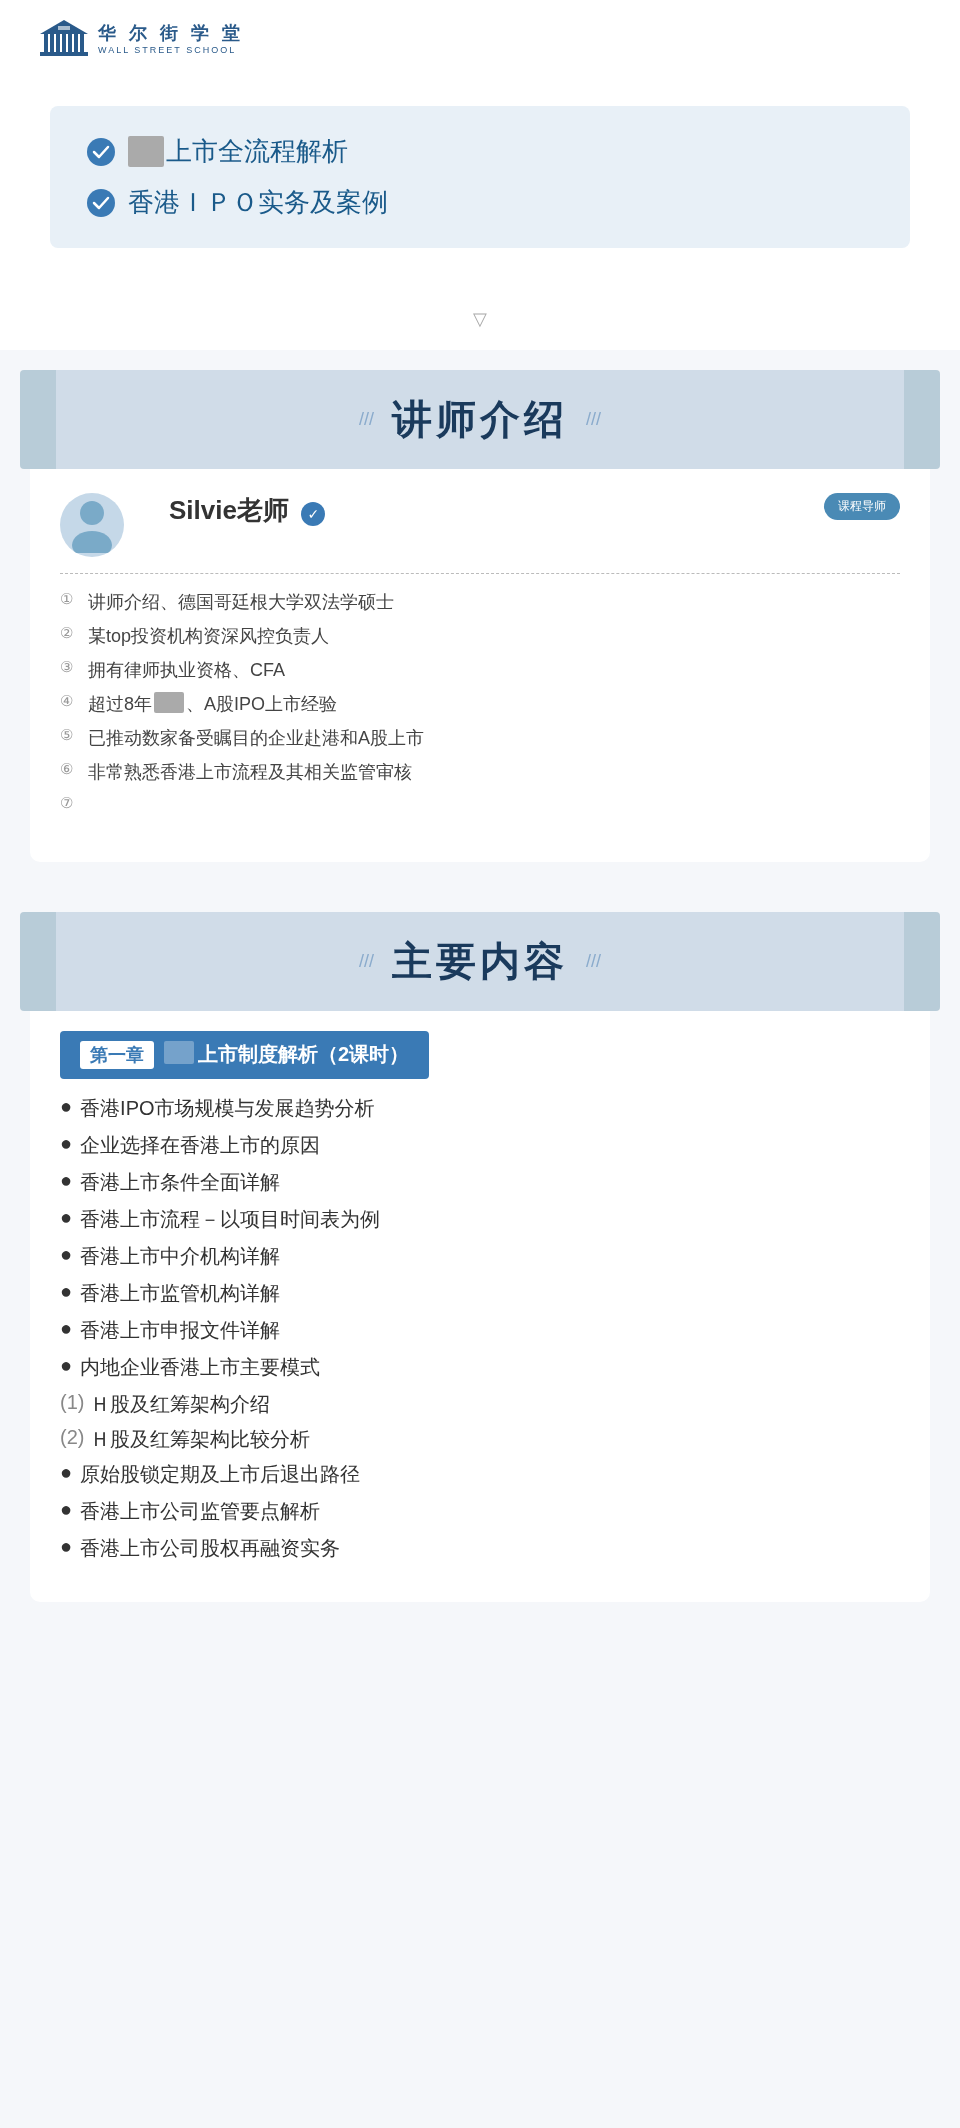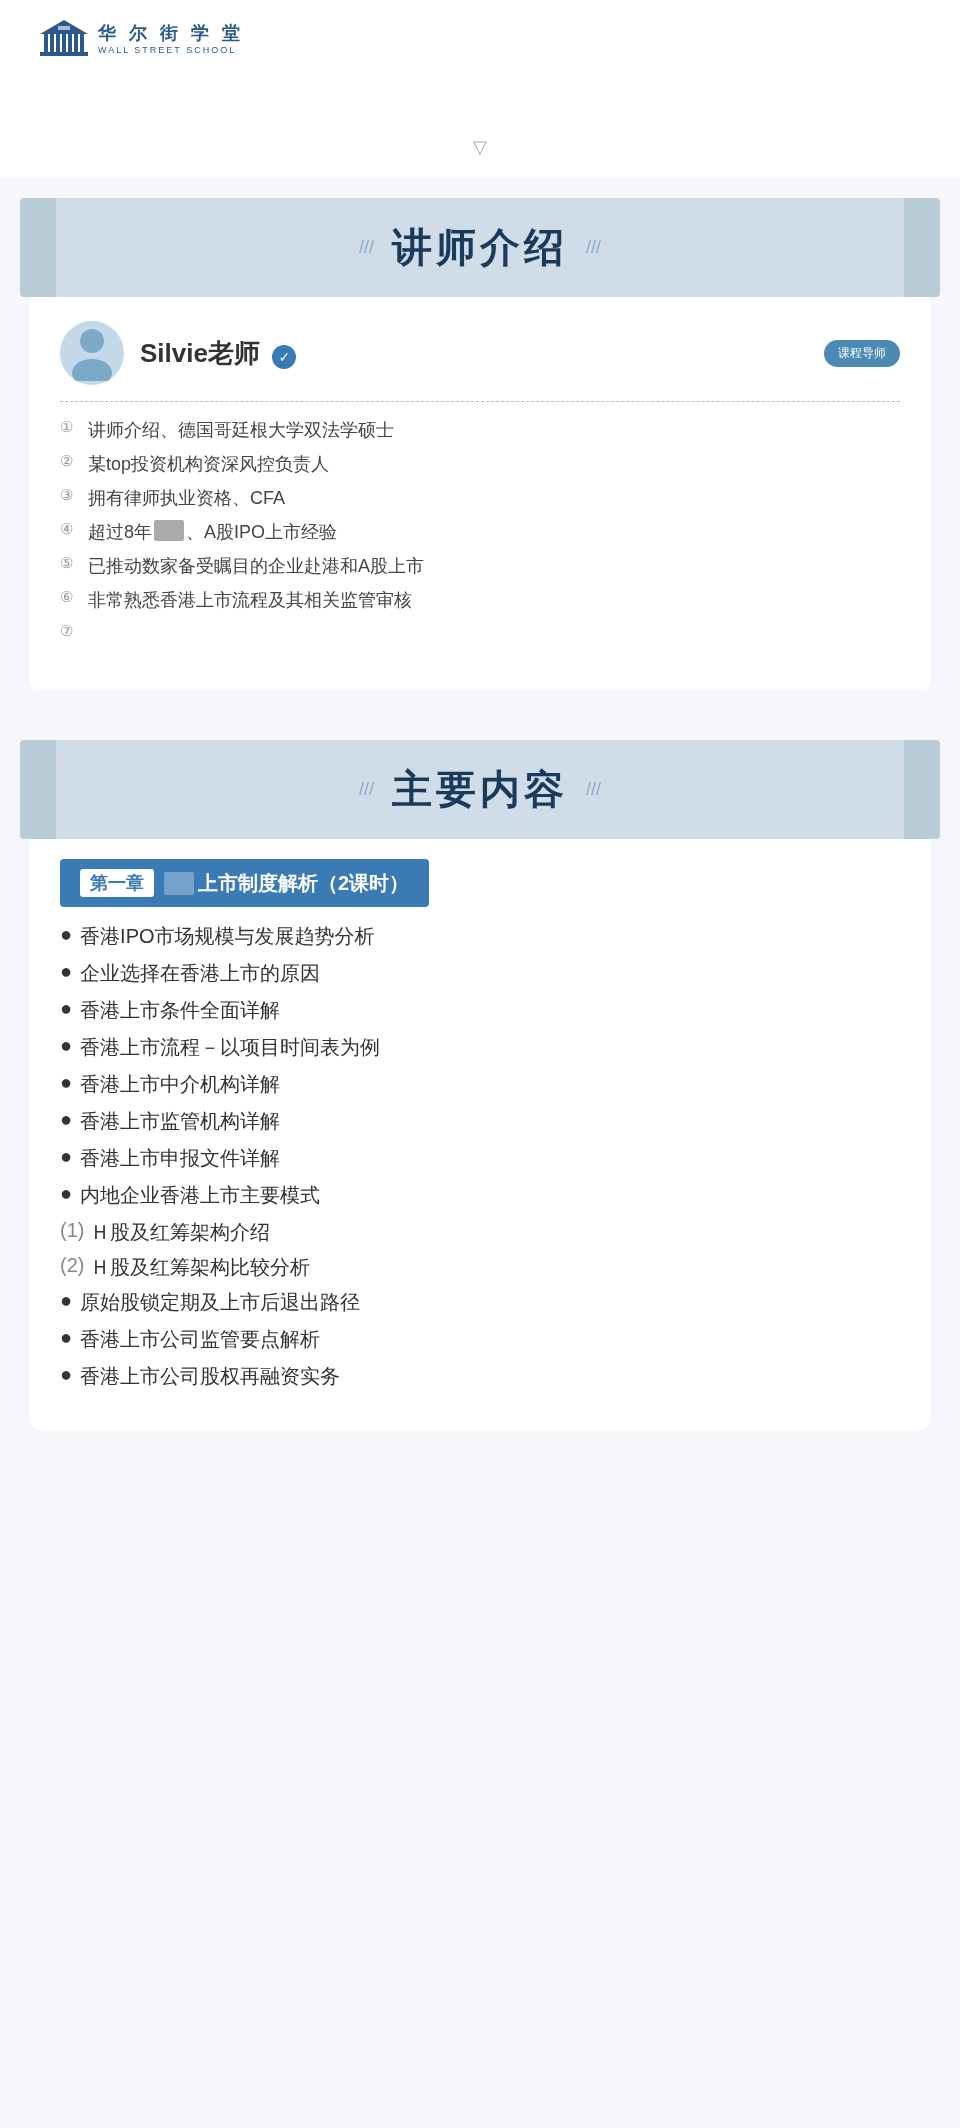--- a/index.html
+++ b/index.html
@@ -125,22 +125,23 @@
       color: #8aabcc;
       margin: 0 18px;
     }
 
     
     .instructor-block {
       padding: 24px 30px 10px 30px;
     }
     .instructor-header {
       display: flex;
-      align-items: center;
+      align-items: flex-start;
       margin-bottom: 16px;
+      gap: 29px;
     }
     .avatar-circle {
       width: 64px;
       height: 64px;
       border-radius: 50%;
       background: #c5d8e8;
       display: flex;
       align-items: center;
       justify-content: center;
       margin-right: 16px;
@@ -196,21 +197,21 @@
       flex-shrink: 0;
     }
 
     
     .chapter-header {
       background: #3a7ab5;
       color: #fff;
       padding: 10px 20px;
       border-radius: 4px;
       display: inline-flex;
-      align-items: center;
+      align-items: flex-start;
       margin: 20px 30px 16px 30px;
       font-size: 20px;
       font-weight: bold;
     }
     .chapter-label {
       background: #fff;
       color: #3a7ab5;
       font-weight: bold;
       padding: 2px 10px;
       border-radius: 3px;
@@ -269,20 +270,37 @@
     <rect x="0" y="34" width="48" height="4" fill="#2a5a8a"></rect>
     <rect x="18" y="8" width="12" height="4" fill="#fff" opacity="0.6"></rect>
   </svg>
   <div>
     <span class="logo-text-cn">华 尔 街 学 堂</span>
     <span class="logo-text-en">WALL STREET SCHOOL</span>
   </div>
 </div>
 
 <div class="hero">
+  <div class="hero-features">
+    <div class="feature-item">
+      <svg class="check-icon" viewBox="0 0 30 30">
+        <circle cx="15" cy="15" r="14" fill="#3a7ab5"></circle>
+        <polyline points="8,15 13,20 22,10" stroke="#fff" stroke-width="2.5" fill="none" stroke-linecap="round" stroke-linejoin="round"></polyline>
+      </svg>
+      <span style="display:inline-block;background:#aaa;color:transparent;border-radius:2px;min-width:36px;margin-right:2px;">&nbsp;&nbsp;</span>
+      <span>上市全流程解析</span>
+    </div>
+    <div class="feature-item">
+      <svg class="check-icon" viewBox="0 0 30 30">
+        <circle cx="15" cy="15" r="14" fill="#3a7ab5"></circle>
+        <polyline points="8,15 13,20 22,10" stroke="#fff" stroke-width="2.5" fill="none" stroke-linecap="round" stroke-linejoin="round"></polyline>
+      </svg>
+      <span>香港ＩＰＯ实务及案例</span>
+    </div>
+  </div>
 </div>
 
 <div class="arrow-down">
   <span>▽</span>
 </div>
 
 <div class="page-spacer"></div>
 
 <div class="section-card">
   <div class="ribbon-header">

